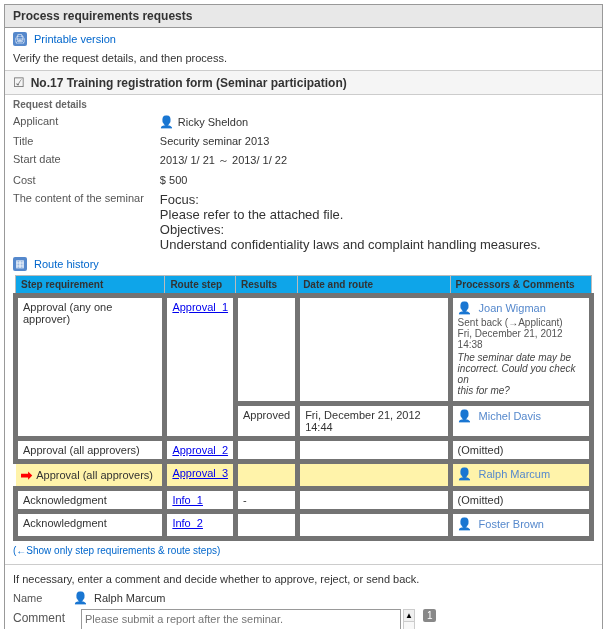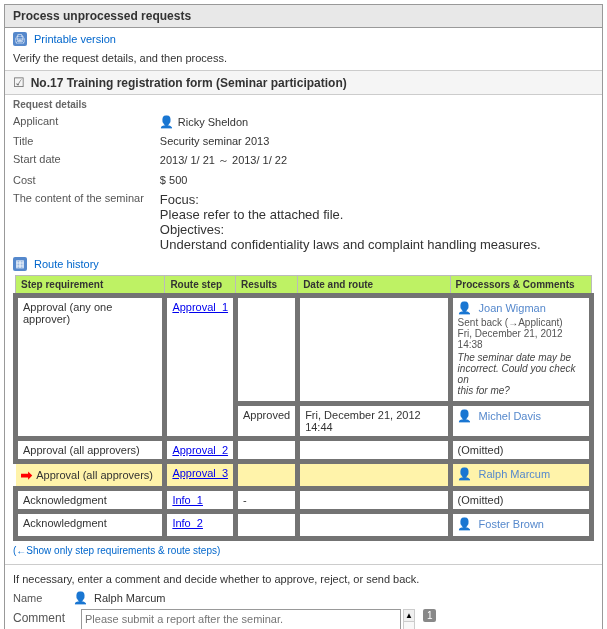--- a/index.html
+++ b/index.html
@@ -107,21 +107,21 @@
       color: #0066cc;
       text-decoration: none;
     }
     .route-table {
       width: calc(100% - 16px);
       margin: 0 8px;
       border-collapse: collapse;
       font-size: 11px;
     }
     .route-table th {
-      background: #bef264;
+      background: #0ea5e9;
       border: 1px solid #bbb;
       padding: 3px 5px;
       text-align: left;
       font-weight: bold;
       font-size: 10px;
     }
     .route-table td {
       border: 5px solid #737373;
       padding: 3px 5px;
       vertical-align: top;
@@ -235,21 +235,21 @@
       padding: 1px 4px;
       border-radius: 2px;
     }
   </style>
 </head>
 <body>
 
 <div class="outer-container">
 
   <div class="page-header">
-    <span>Process unprocessed requests</span>
+    <span>Process requirements requests</span>
   </div>
 
   <div class="printable-link">
     <span class="link-icon">🖨</span>
     <a href="#">Printable version</a>
   </div>
 
   <div class="verify-text">Verify the request details, and then process.</div>
 
   <div class="form-title-bar">

